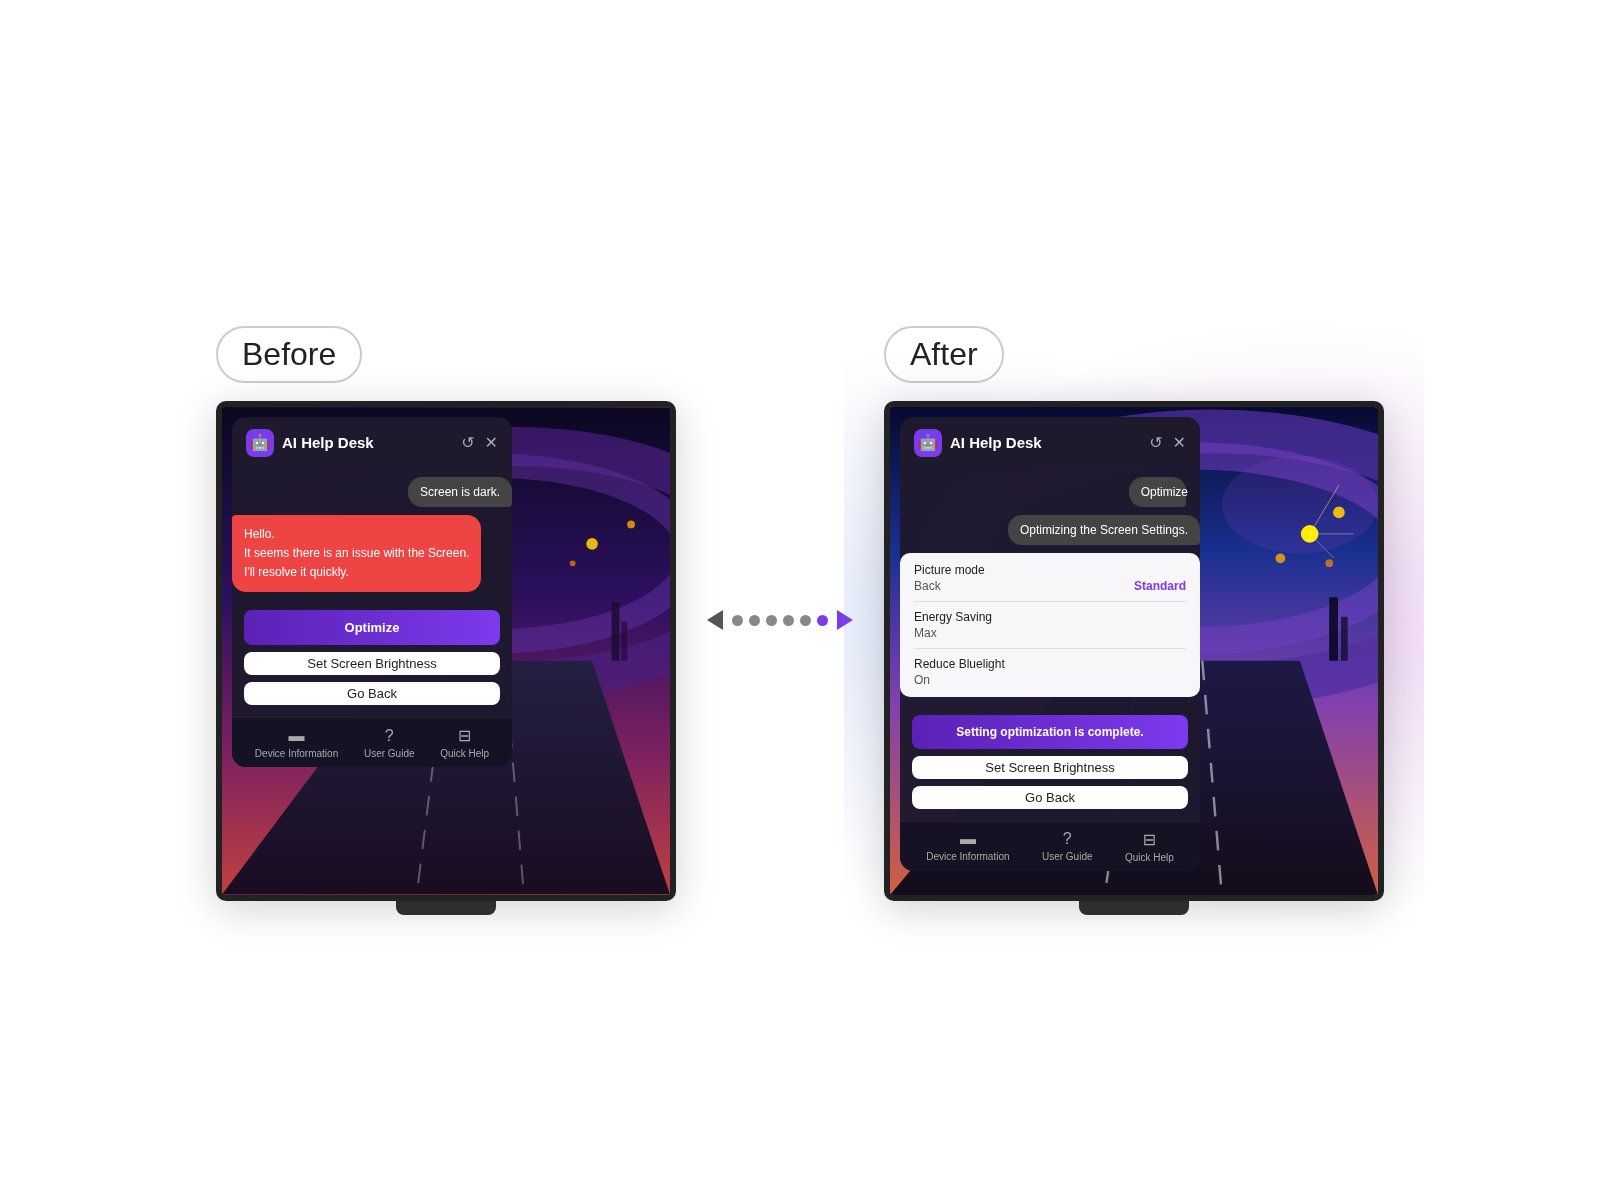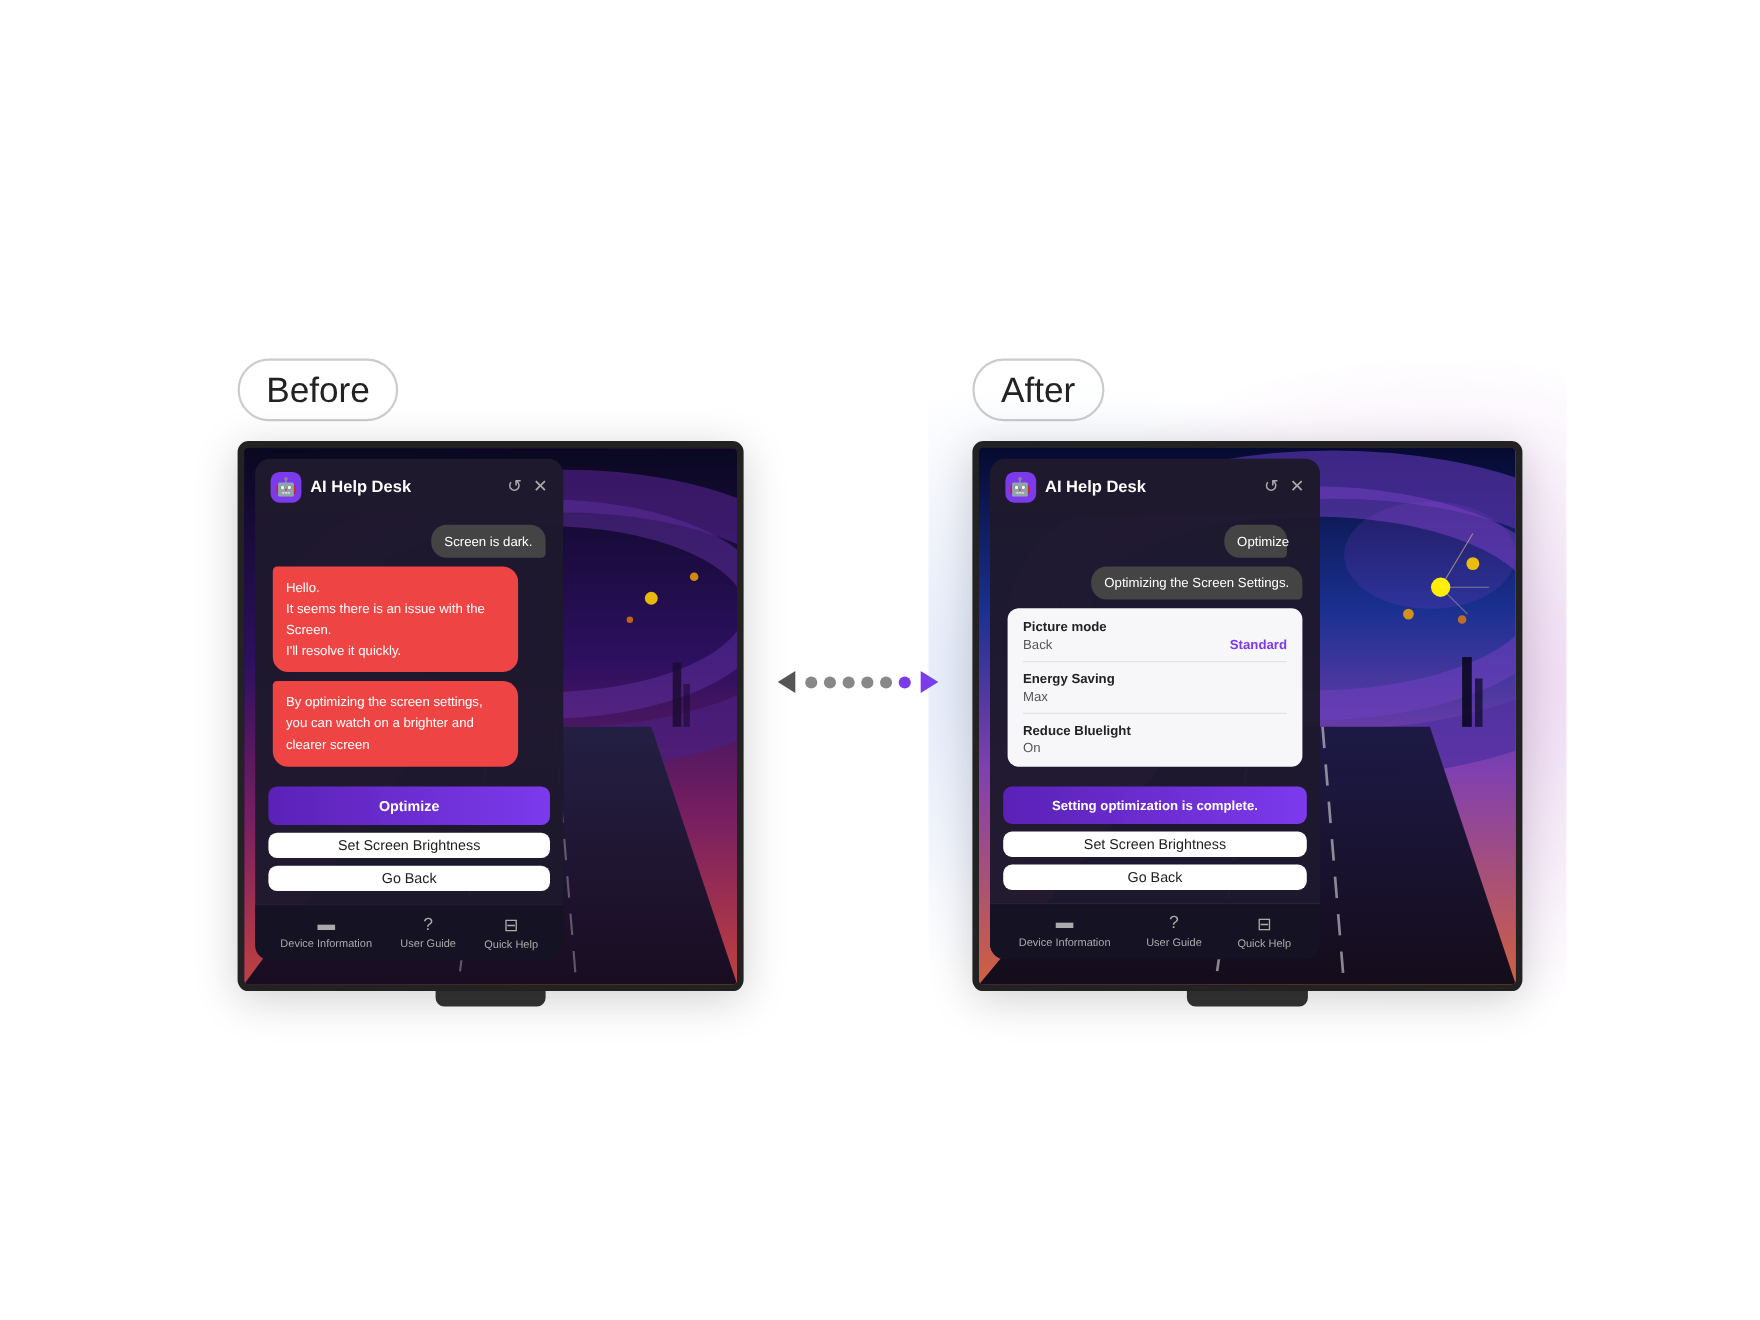--- a/index.html
+++ b/index.html
@@ -120,21 +120,21 @@
     .header-btn {
       color: #aaa;
       cursor: pointer;
       font-size: 16px;
       background: none;
       border: none;
       line-height: 1;
     }
 
     .chat-body {
-      padding: 10px 16px;
+      padding: 10px 0;
       display: flex;
       flex-direction: column;
       gap: 8px;
       flex: 1;
     }
 
     .user-bubble {
       align-self: flex-end;
       background: #444;
       color: #fff;
@@ -266,21 +266,21 @@
     }
 
     .settings-row {
       display: flex;
       flex-direction: column;
       gap: 2px;
     }
 
     .settings-label {
       font-size: 12px;
-      font-weight: 700;
+      font-weight: 400;
       color: #222;
     }
 
     .settings-value-row {
       display: flex;
       justify-content: space-between;
       align-items: center;
     }
 
     .settings-value {
@@ -402,21 +402,20 @@
               <button class="header-btn">↺</button>
               <button class="header-btn">✕</button>
             </div>
           </div>
 
           <div class="chat-body">
             <div class="user-bubble">Screen is dark.</div>
             <div class="bot-bubble" style="white-space:pre-line;">Hello.
 It seems there is an issue with the Screen.
 I'll resolve it quickly.</div>
-            <div class="bot-bubble">By optimizing the screen settings, you can watch on a brighter and clearer screen</div>
           </div>
 
           <div class="action-buttons">
             <button class="btn-optimize">Optimize</button>
             <button class="btn-outline">Set Screen Brightness</button>
             <button class="btn-outline">Go Back</button>
           </div>
 
           <div class="helpdesk-footer">
             <div class="footer-item">

